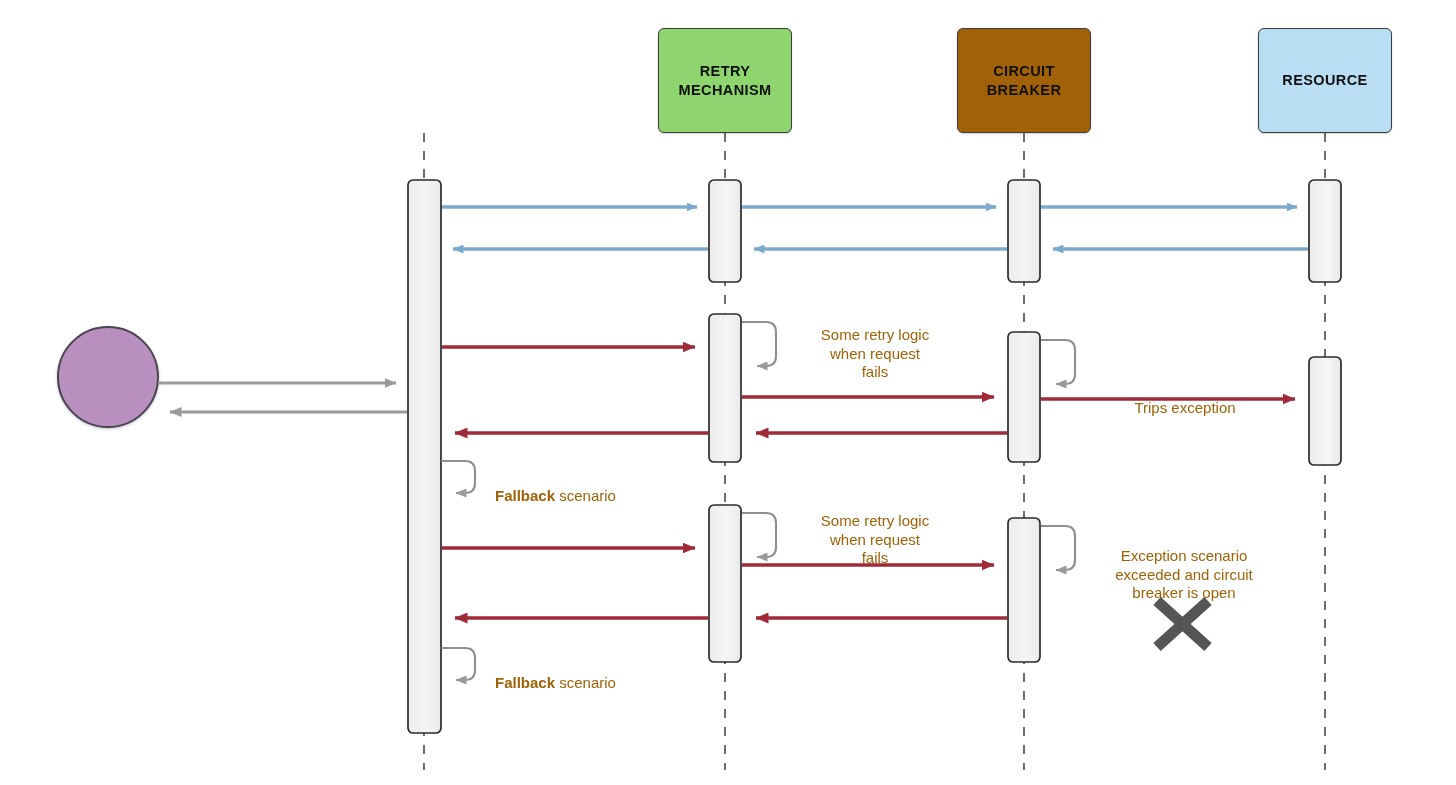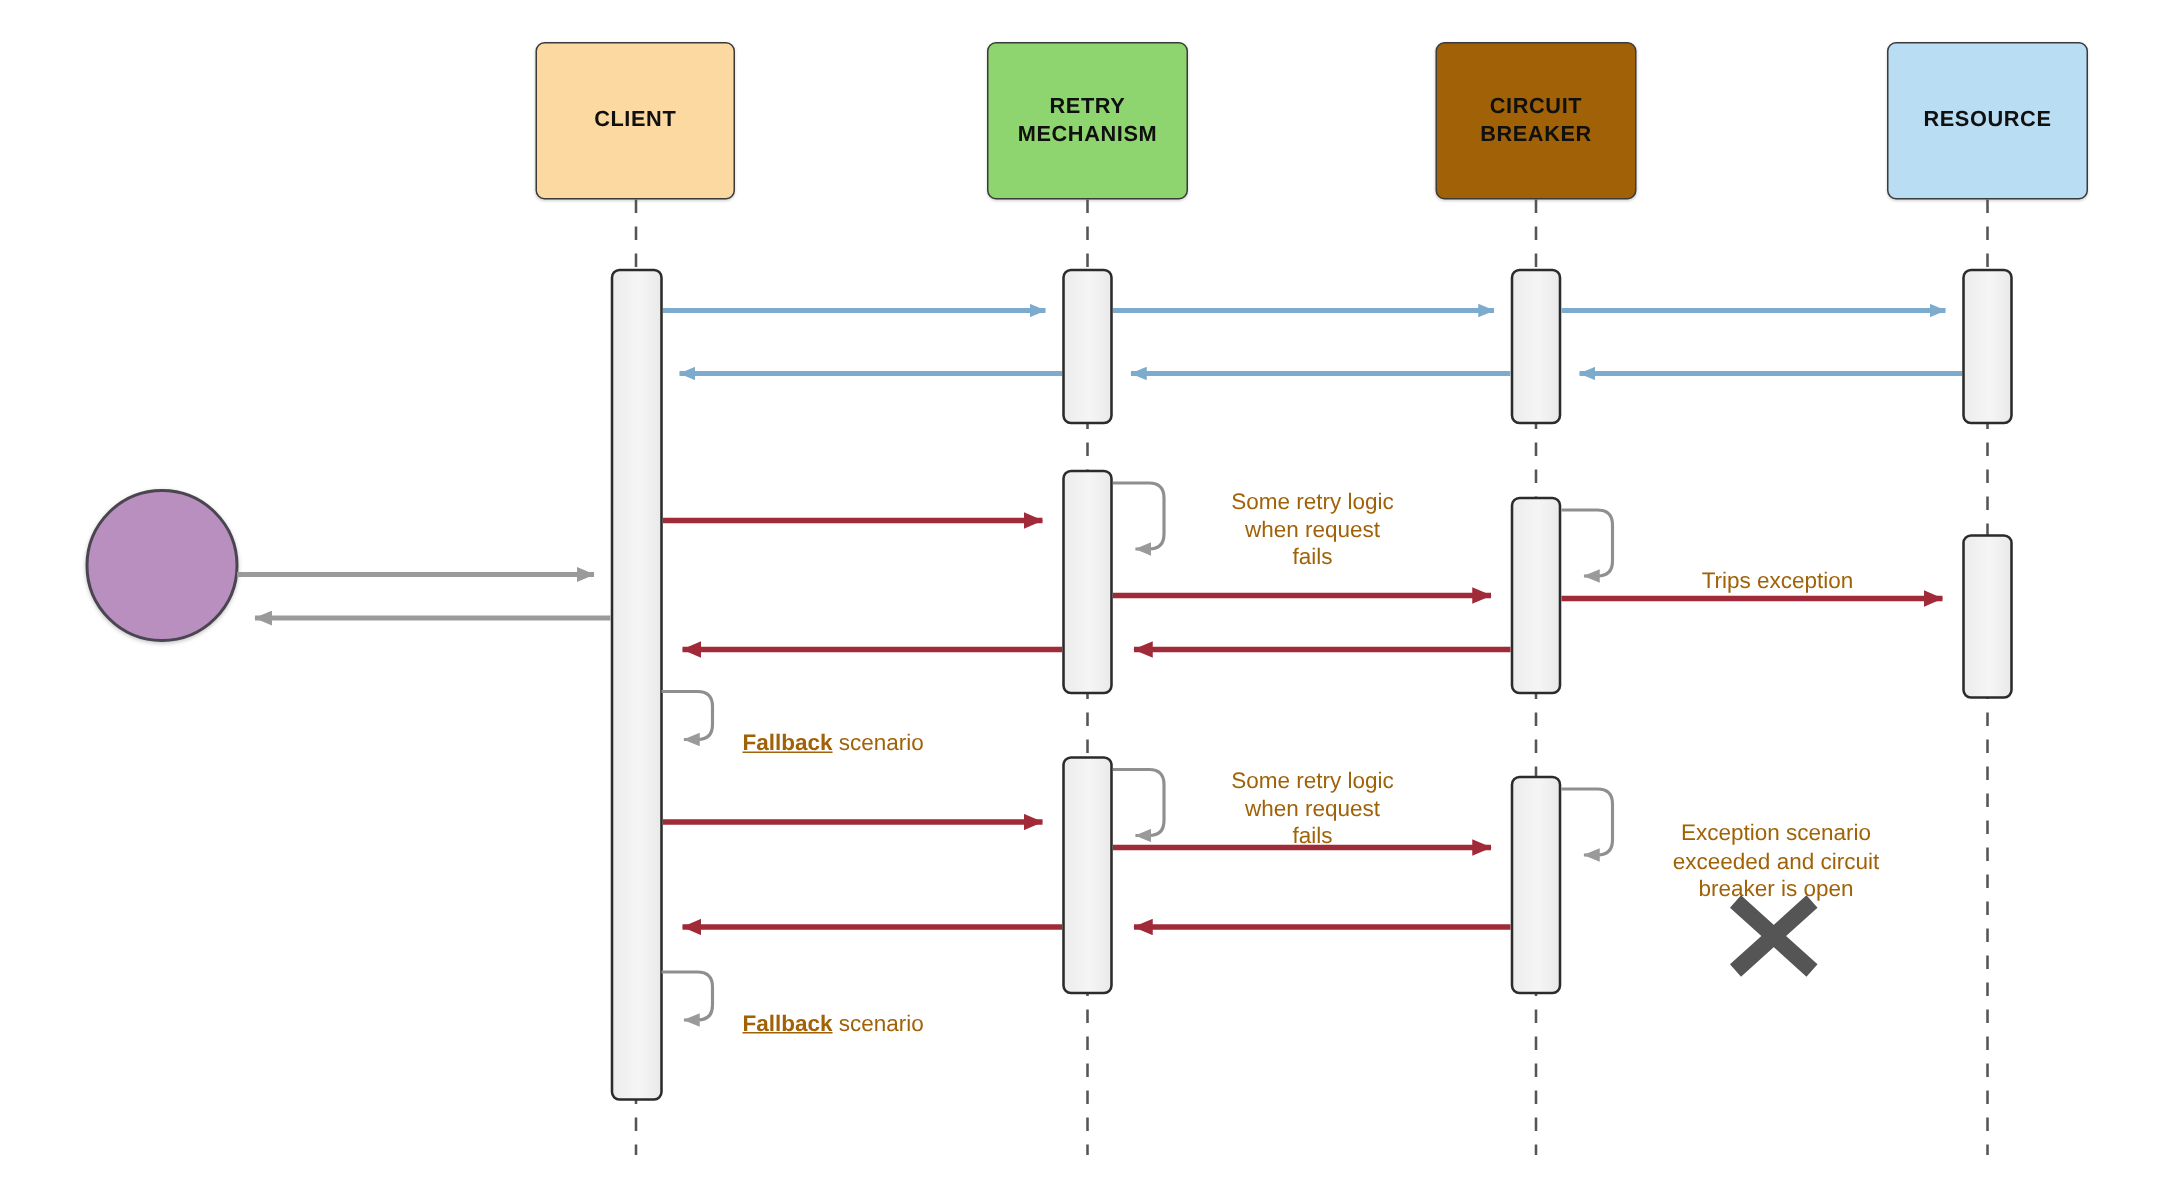--- a/index.html
+++ b/index.html
@@ -41,37 +41,34 @@
     box-shadow: 0 1px 2px rgba(0,0,0,0.18);
   }
   .note {
     position: absolute;
     text-align: center;
     font-size: 15px;
     color: #a16207;
     line-height: 1.22;
     white-space: pre-line;
   }
-  .note .b { font-weight: bold; text-decoration: underline; }
+  .note .b { font-weight: bold; }
   .actor-circle {
     position: absolute;
     border-radius: 50%;
     border: 2.4px solid #4a4550;
     box-sizing: border-box;
     box-shadow: 0 1px 3px rgba(0,0,0,0.25);
   }
 </style>
 </head>
 <body>
 
 <div id="canvas">
 
-  <div class="lifeline-box" style="left:357px; top:28px; width:133px; height:105px; background:#fcd9a0;">
-    <span>CLIENT</span>
-  </div>
 
   <div class="lifeline-box" style="left:658px; top:28px; width:134px; height:105px; background:#8ed46f;">
     <span style="white-space:pre-line;">RETRY
 MECHANISM</span>
   </div>
 
   <div class="lifeline-box" style="left:957px; top:28px; width:134px; height:105px; background:#a16207;">
     <span style="white-space:pre-line;">CIRCUIT
 BREAKER</span>
   </div>
@@ -175,21 +172,21 @@
       <line x1="1208" y1="601" x2="1157" y2="647"></line>
     </g>
   </svg>
 
   <div class="note" style="left:800px; top:308px; width:150px;">
     <span>Some retry logic
 when request
 fails</span>
   </div>
 
-  <div class="note" style="left:1110px; top:361px; width:150px;">
+  <div class="note" style="left:1110px; top:381px; width:150px;">
     <span>Trips exception</span>
   </div>
 
   <div class="note" style="left:495px; top:469px; width:230px; text-align:left;">
     <span class="b">Fallback</span><span> scenario</span>
   </div>
 
   <div class="note" style="left:800px; top:494px; width:150px;">
     <span>Some retry logic
 when request

